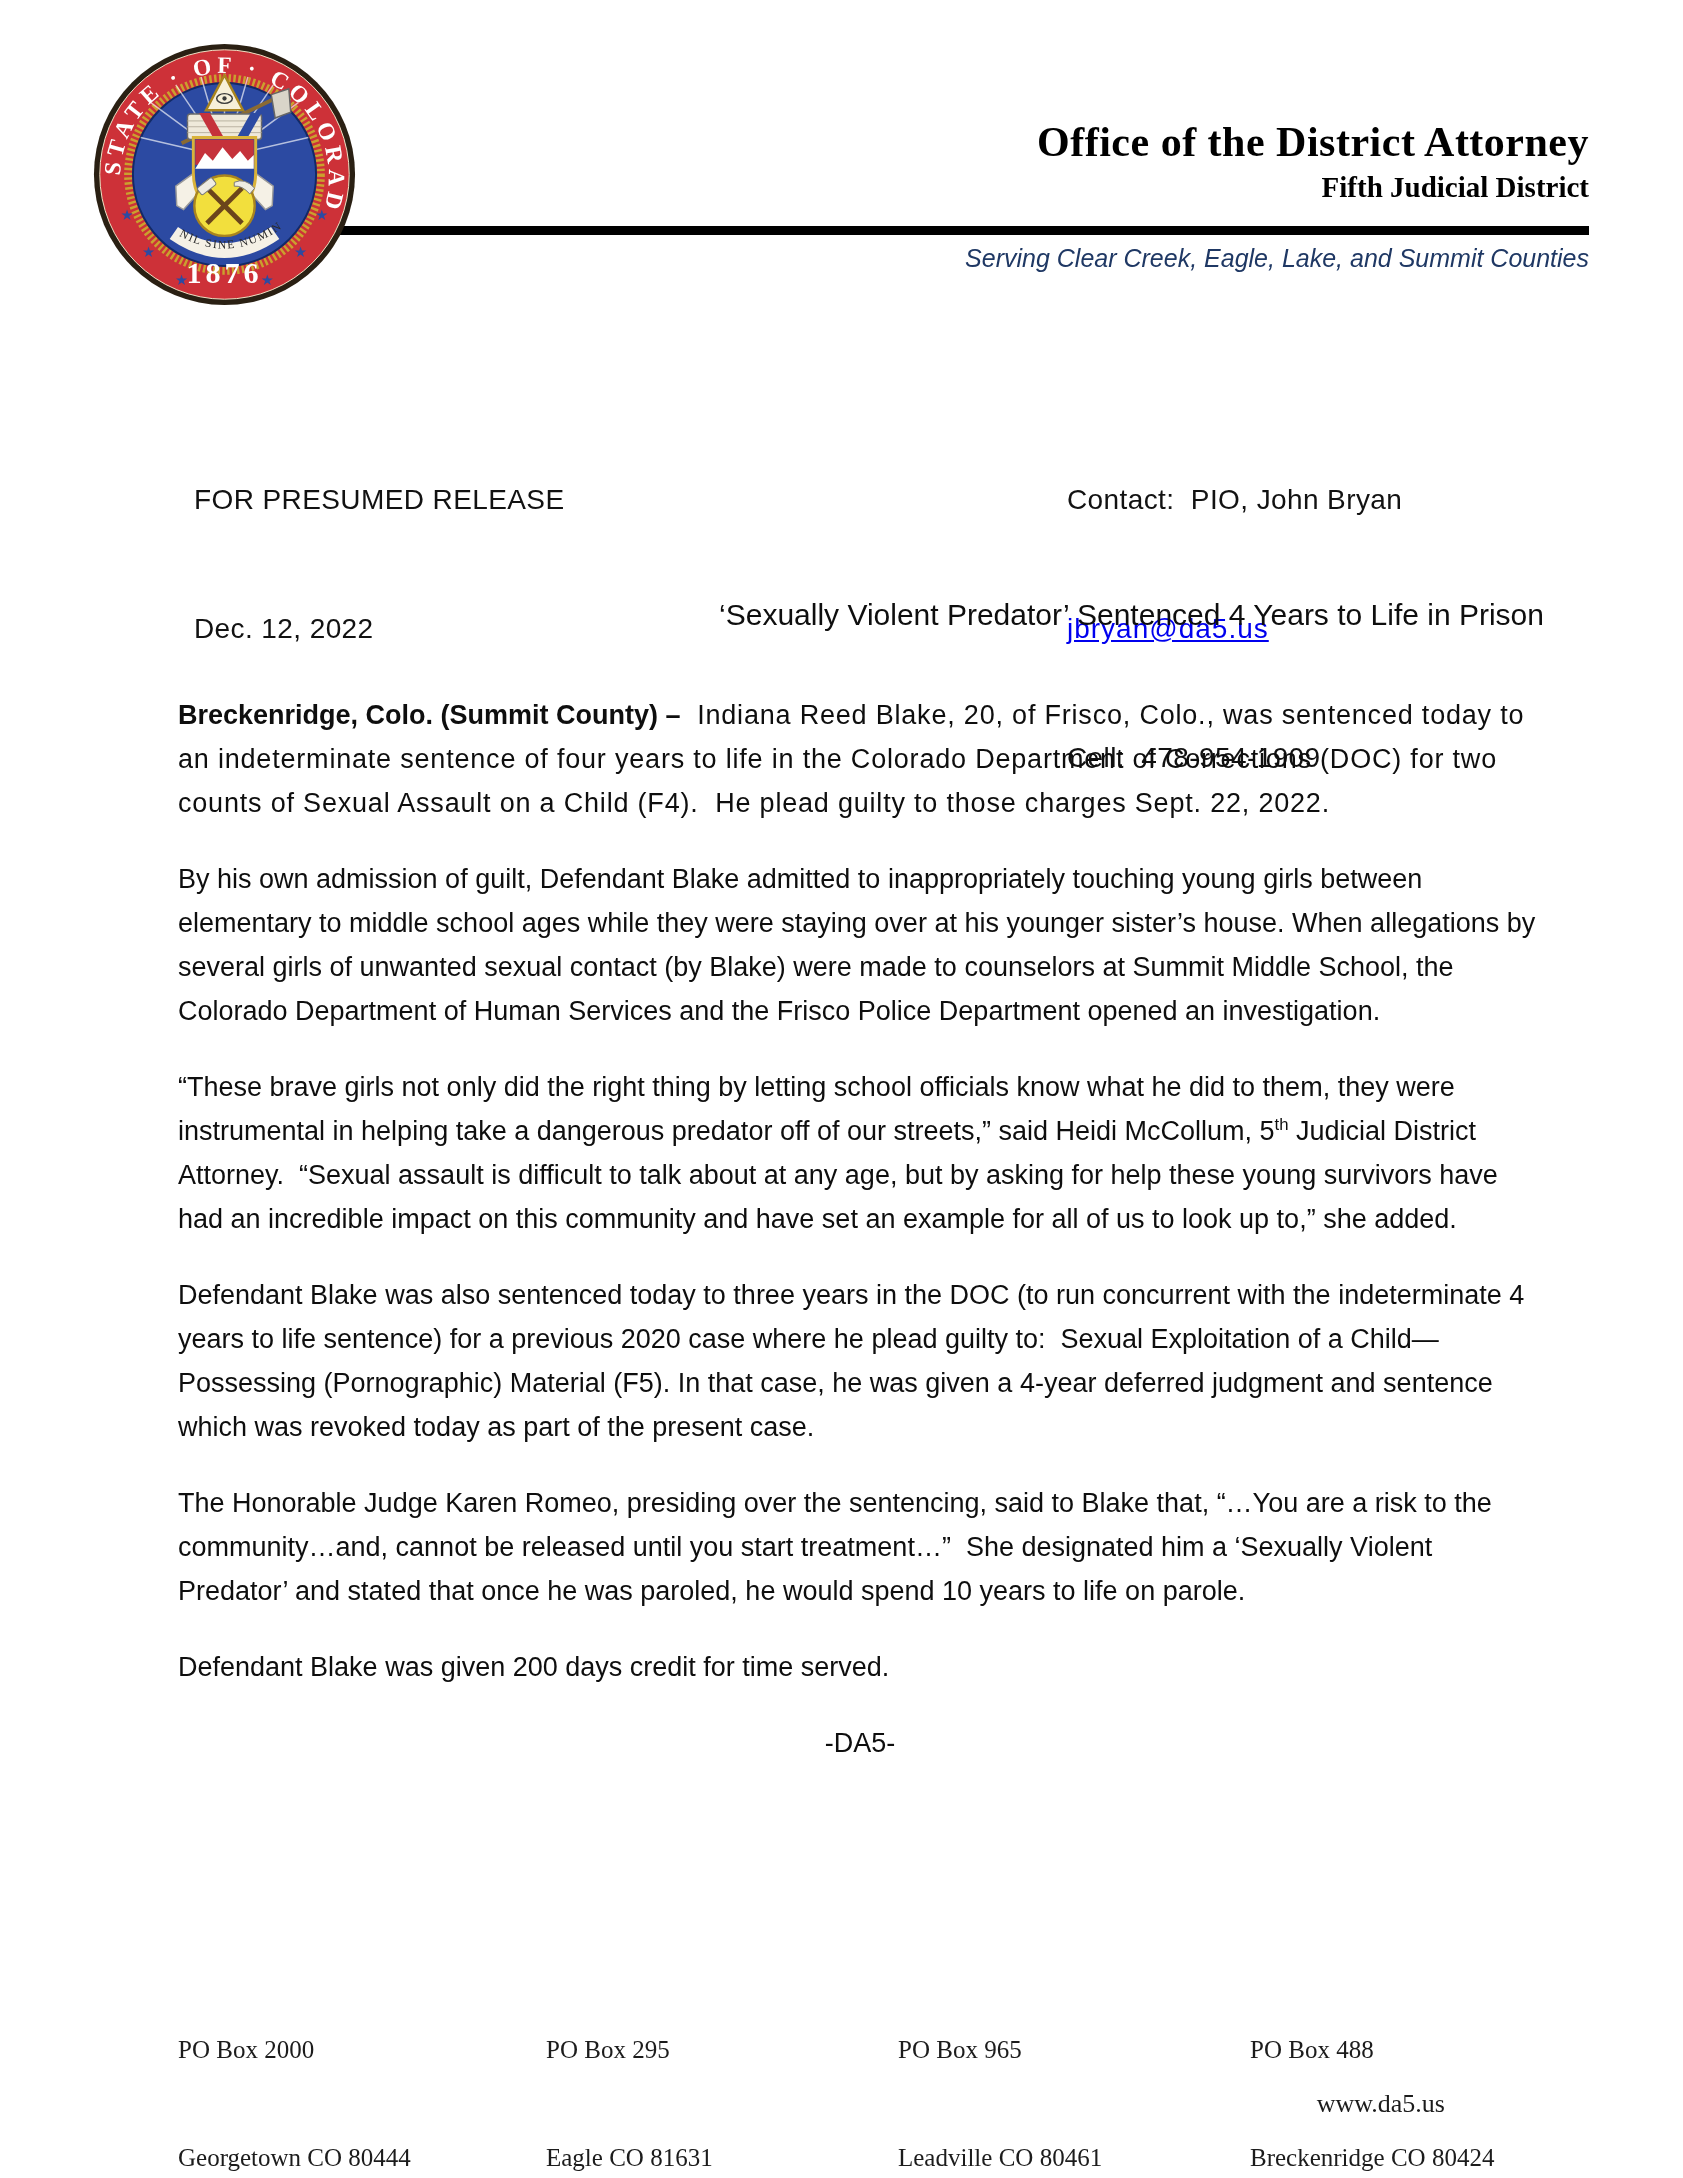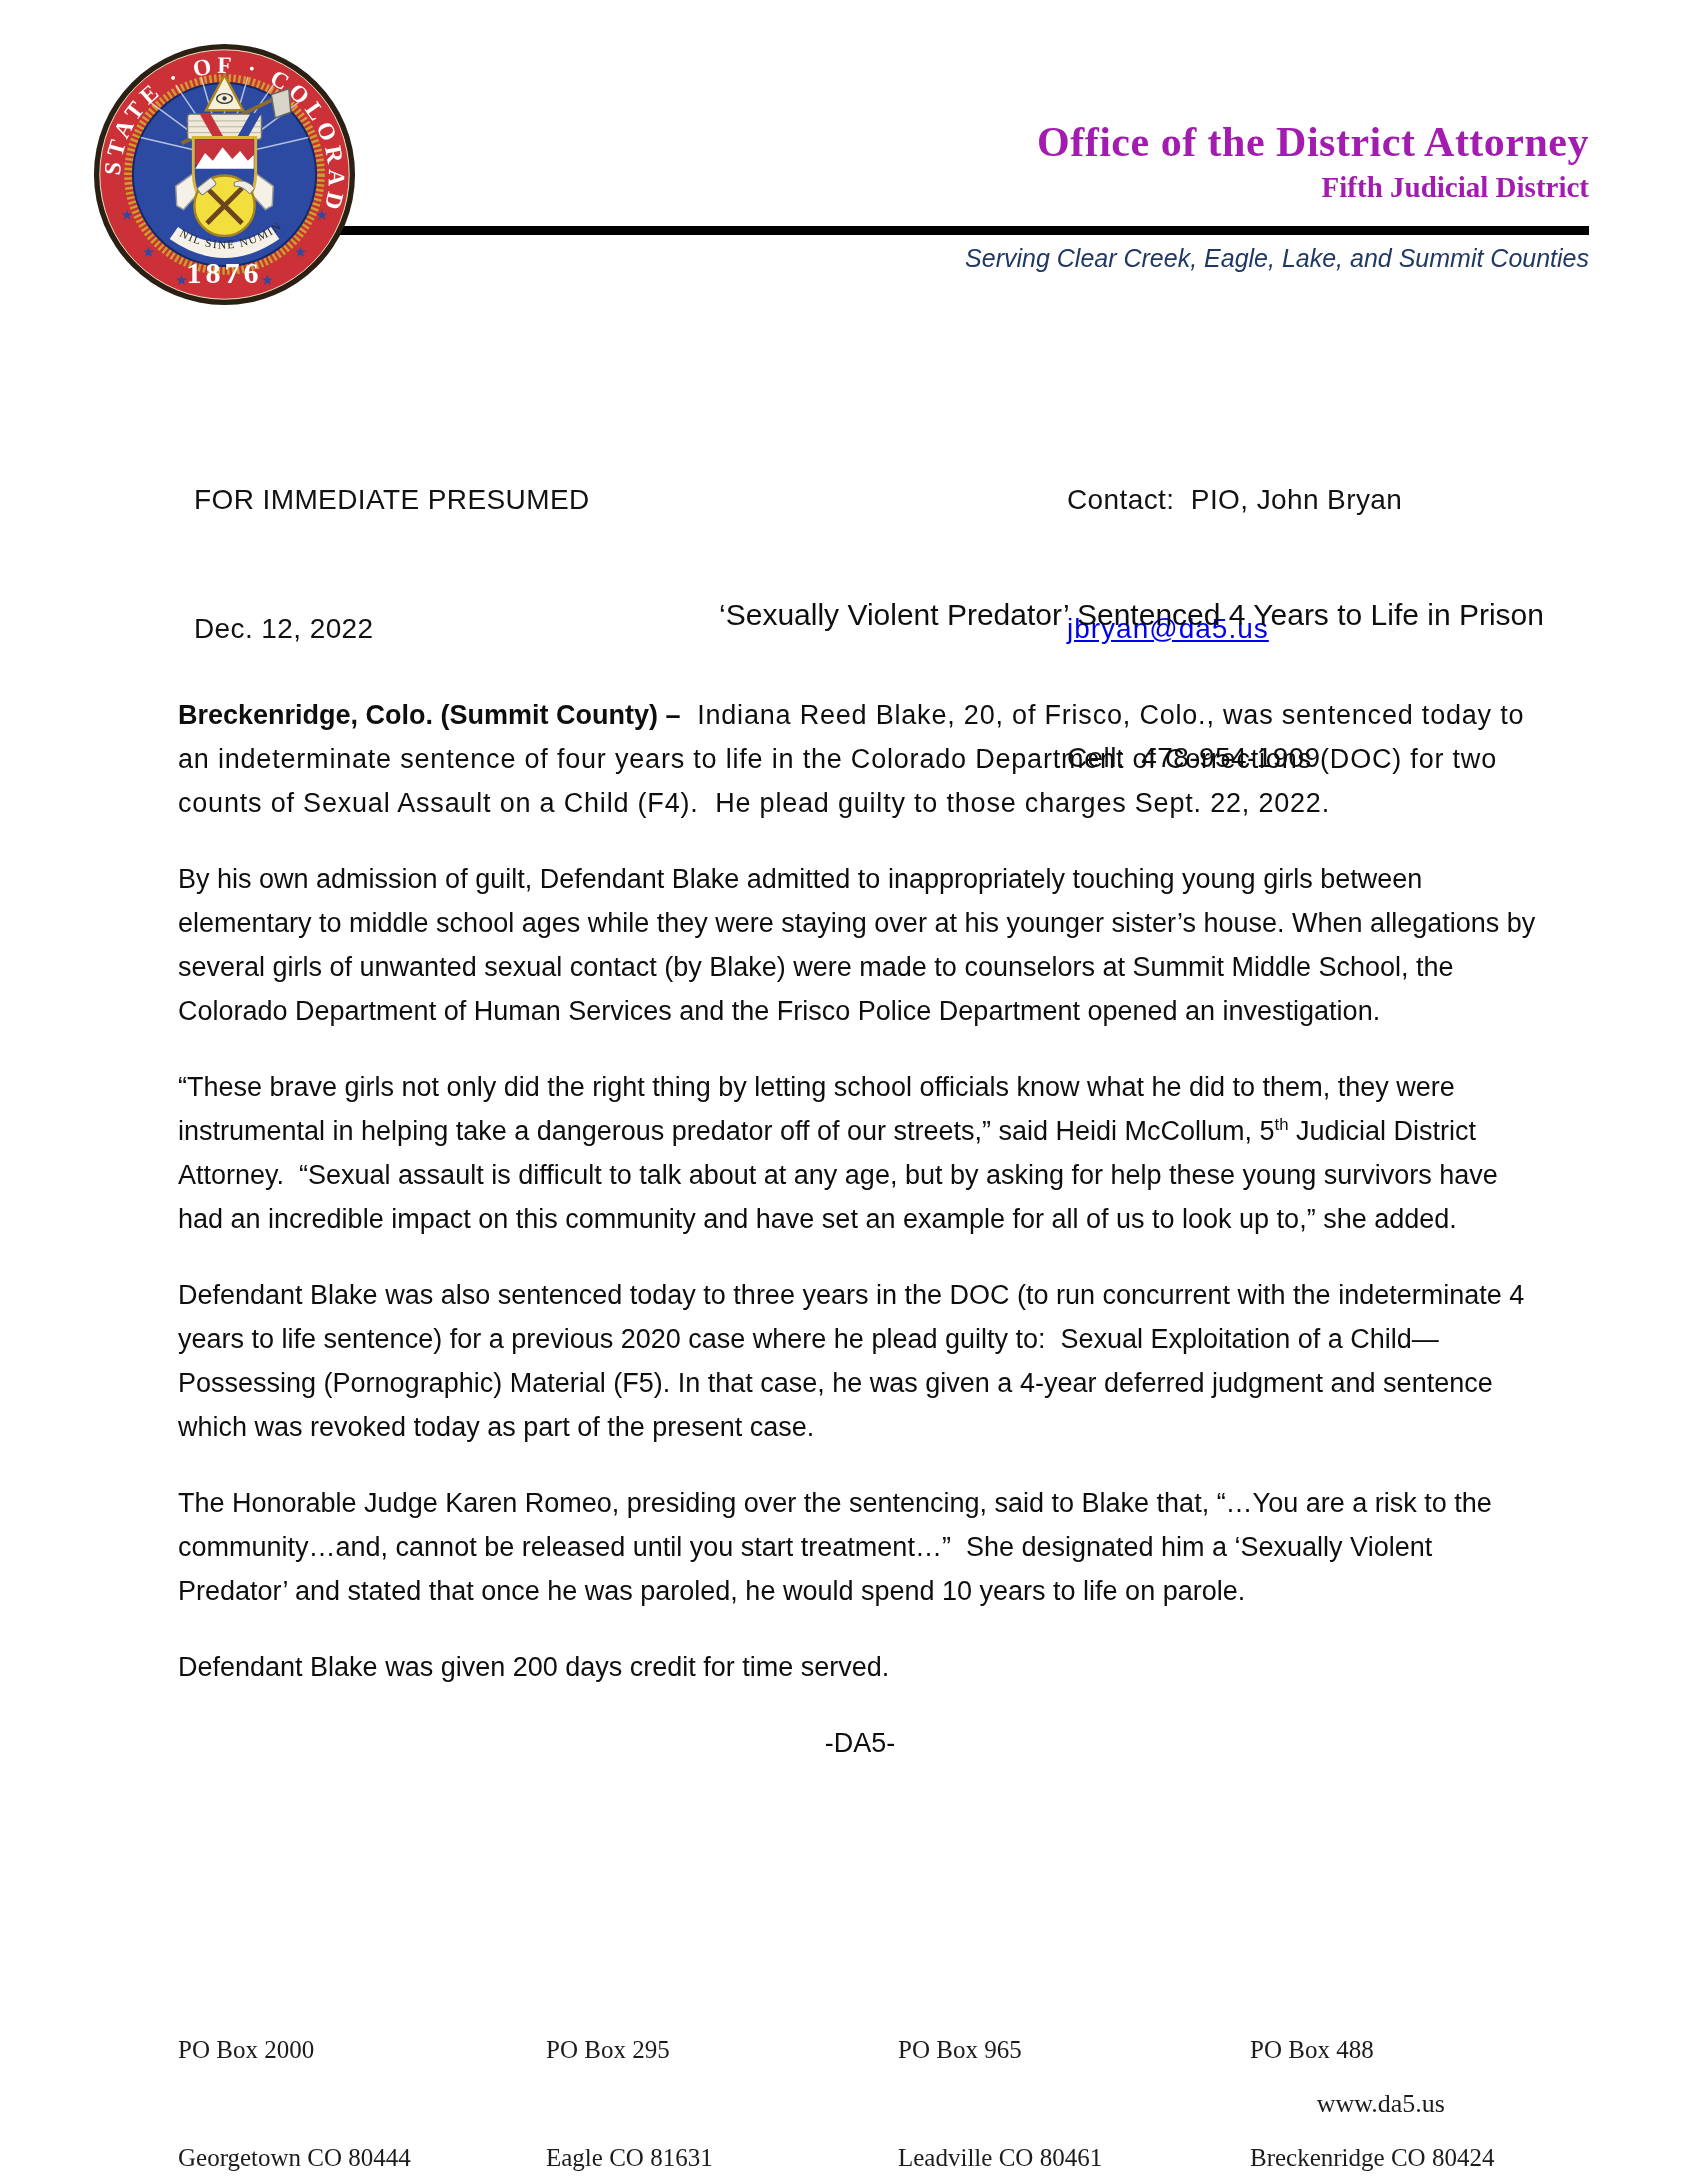--- a/index.html
+++ b/index.html
@@ -6,21 +6,21 @@
   .page {
     position: relative; width: 1683px; height: 2178px;
     background: #ffffff; overflow: hidden;
     font-family: "Liberation Sans", sans-serif; color: #121212;
   }
   
   .seal { position: absolute; left: 92px; top: 41px; width: 265px; height: 267px; }
   .rule { position: absolute; left: 337px; top: 226px; width: 1252px; height: 9px; background: #000; }
   .masthead {
     position: absolute; right: 94px; top: 117px; width: 1089px;
-    text-align: right; color: #a21caf; font-family: "Liberation Serif", serif;
+    text-align: right; color: #000000; font-family: "Liberation Serif", serif;
   }
   .org-title { font-size: 42px; font-weight: bold; line-height: 51px; letter-spacing: 0.5px; }
   .org-subtitle { font-size: 29px; font-weight: bold; line-height: 38px; }
   .sub-mast {
     position: absolute; right: 94px; top: 241px; width: 1089px;
     text-align: right; color: #1F3864; font-family: Liberation Sans, sans-serif;
   }
   .serving-line { font-size: 25px; font-style: italic; line-height: 34px; }
   .attorney-line { font-size: 30px; line-height: 40px; color: #24415F; }
   
@@ -122,21 +122,21 @@
 
   <div class="masthead">
     <div class="org-title">Office of the District Attorney</div>
     <div class="org-subtitle">Fifth Judicial District</div>
   </div>
   <div class="sub-mast">
     <div class="serving-line">Serving Clear Creek, Eagle, Lake, and Summit Counties</div>
   </div>
 
   <div class="release-left">
-    <div>FOR IMMEDIATE PRESUMED</div>
+    <div>FOR PRESUMED RELEASE</div>
     <div>Dec. 12, 2022</div>
   </div>
   <div class="release-right">
     <div>Contact:  PIO, John Bryan</div>
     <div><a class="email-link">jbryan@da5.us</a></div>
     <div>Cell:  478-954-1909</div>
   </div>
 
   <div class="headline">‘Sexually Violent Predator’ Sentenced 4 Years to Life in Prison</div>
 

